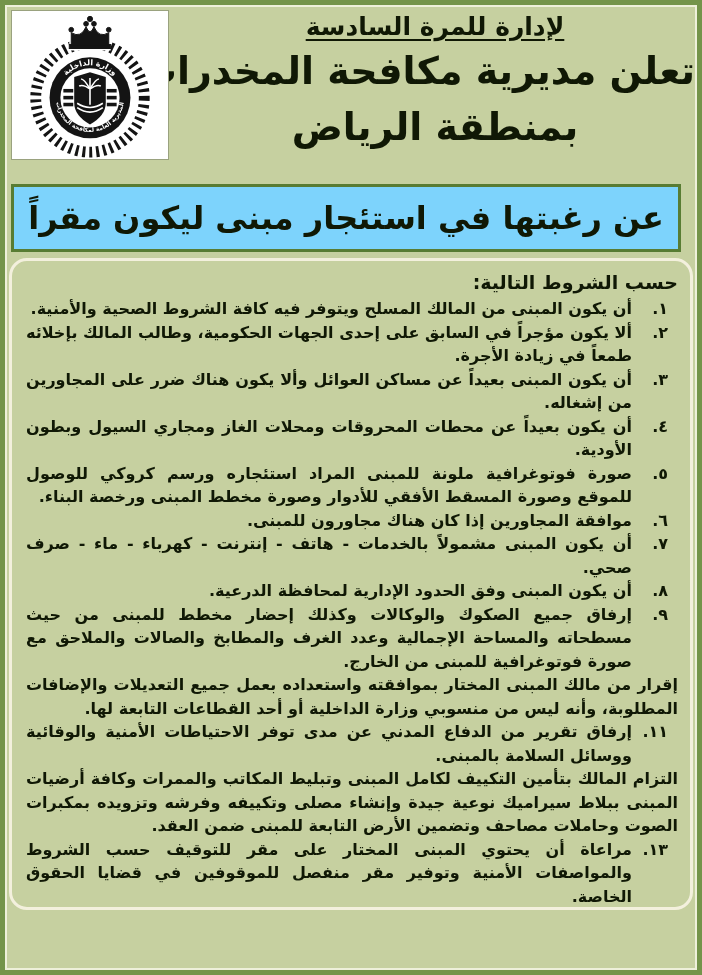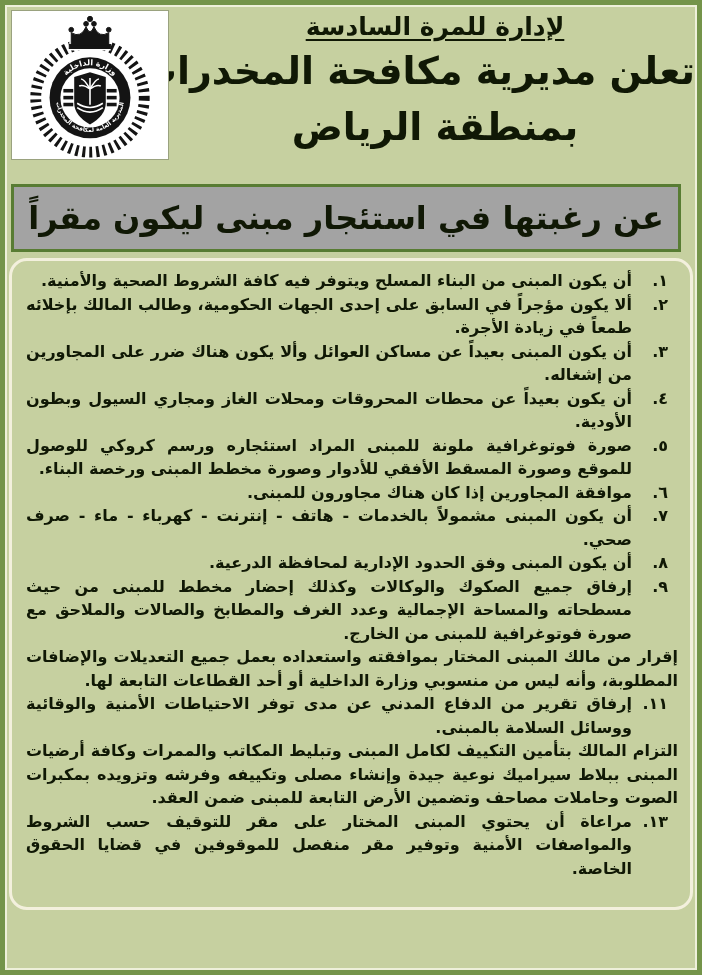--- a/index.html
+++ b/index.html
@@ -28,21 +28,21 @@
   .announce-line{
     display:inline-block;font-size:25px;font-weight:bold;
     text-decoration:underline;text-underline-offset:4px;
     margin-bottom:2px;letter-spacing:0;
   }
   .main-title{font-size:38px;font-weight:bold;line-height:56px;white-space:nowrap;}
   
   .subject-box{
     margin:3px 14px 0 4px;border:3px solid #587c33;
     text-align:center;padding:6px 2px;box-sizing:border-box;
-    background:#a3a3a3;
+    background:#7dd3fc;
   }
   .subject-line{font-size:32px;font-weight:bold;line-height:50px;white-space:nowrap;}
   
   .conditions-box{
     margin:6px 2px 0 2px;height:652px;box-sizing:border-box;
     border:3px solid #f3f0dd;border-radius:18px;
     padding:8px 12px 6px 12px;overflow:hidden;
   }
   .cond-heading{font-size:19px;font-weight:bold;line-height:26px;margin-bottom:2px;}
   .cond-list{}
@@ -118,24 +118,25 @@
         <div class="main-title">تعلن مديرية مكافحة المخدرات</div>
         <div class="main-title">بمنطقة الرياض</div>
       </div>
     </div>
 
     <div class="subject-box">
       <div class="subject-line">عن رغبتها في استئجار مبنى ليكون مقراً</div>
     </div>
 
     <div class="conditions-box">
+      <div class="cond-heading">حسب الشروط التالية:</div>
       <div class="cond-list">
   <div class="cond-item">
     <span class="cond-num">١.</span>
-    <span class="cond-text">أن يكون المبنى من البناء المسلح ويتوفر فيه كافة الشروط الصحية والأمنية.</span>
+    <span class="cond-text">أن يكون المبنى من المالك المسلح ويتوفر فيه كافة الشروط الصحية والأمنية.</span>
   </div>
 
   <div class="cond-item">
     <span class="cond-num">٢.</span>
     <span class="cond-text">ألا يكون مؤجراً في السابق على إحدى الجهات الحكومية، وطالب المالك بإخلائه طمعاً في زيادة الأجرة.</span>
   </div>
 
   <div class="cond-item">
     <span class="cond-num">٣.</span>
     <span class="cond-text">أن يكون المبنى بعيداً عن مساكن العوائل وألا يكون هناك ضرر على المجاورين من إشغاله.</span>

